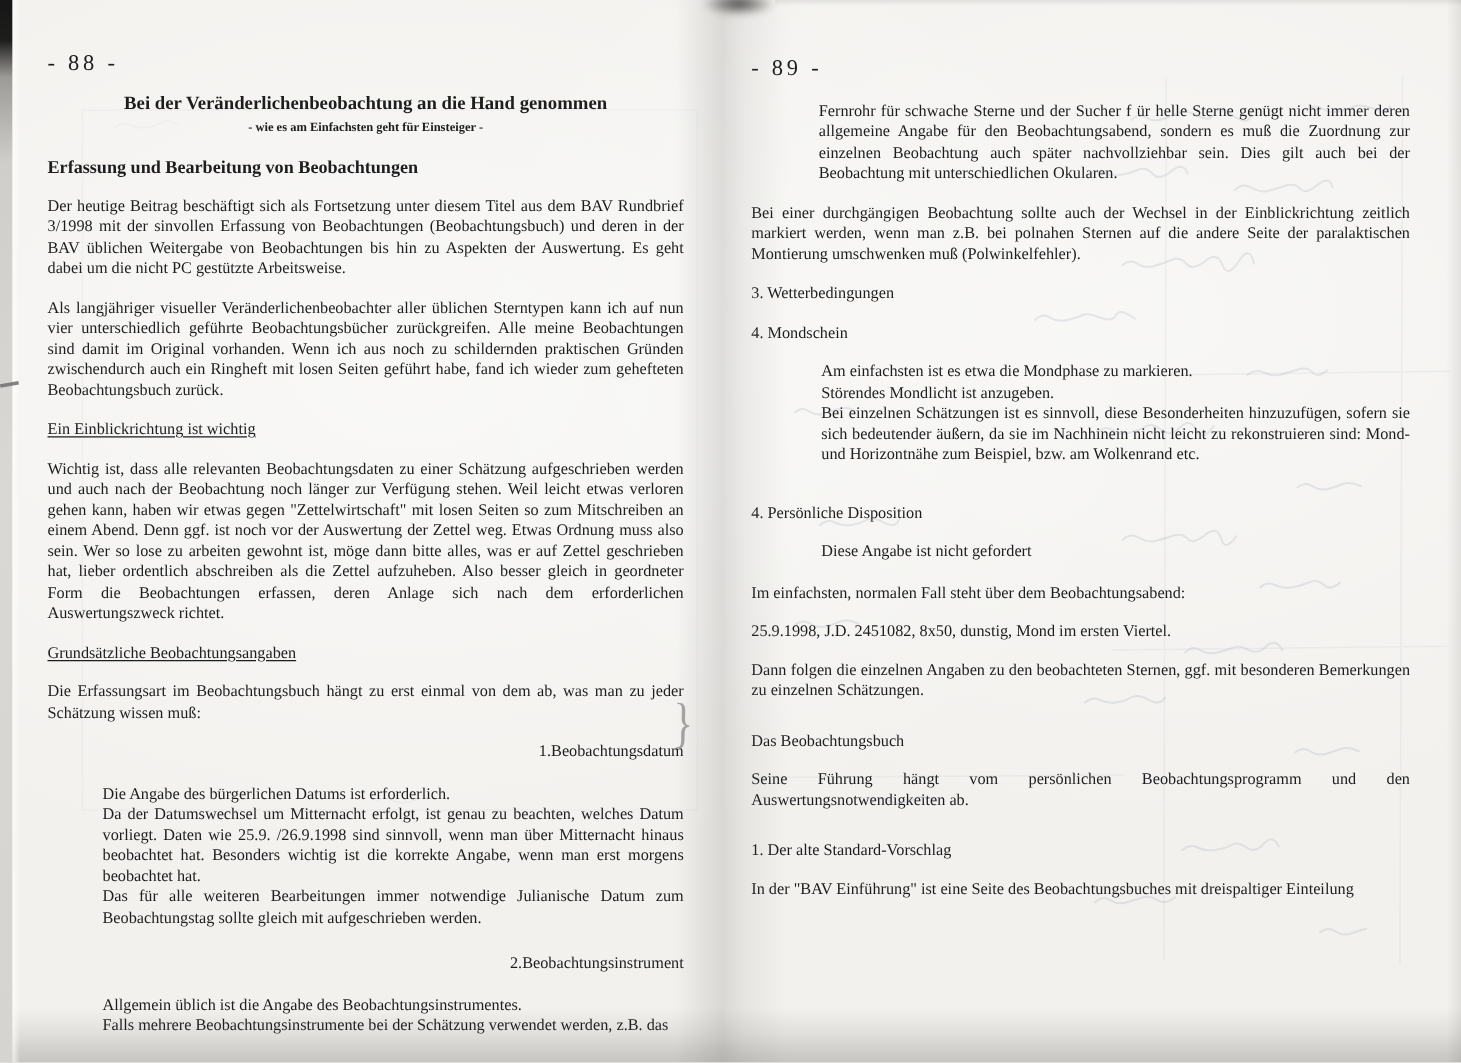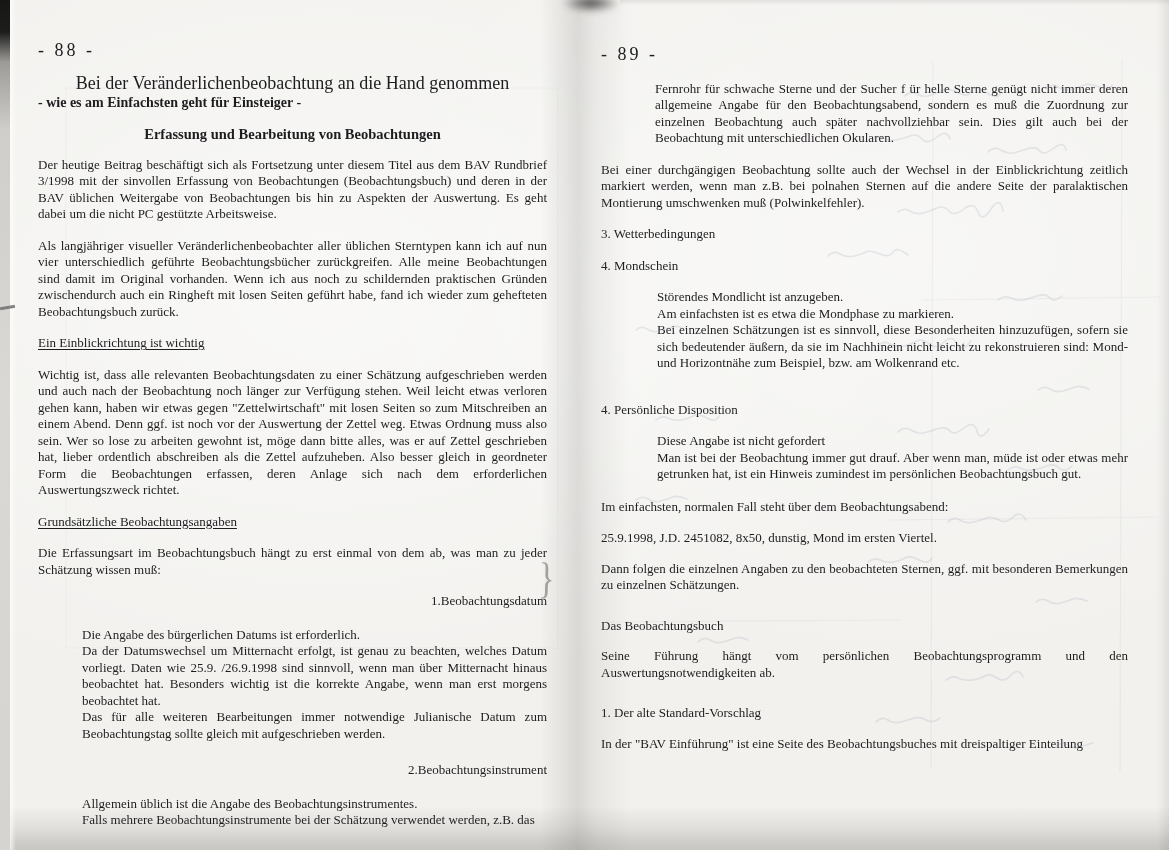--- a/index.html
+++ b/index.html
@@ -31,23 +31,23 @@
   .gutter-brace{position:absolute; left:536px; top:553px; font-size:44px; color:#a3a2a0;
     transform:scaleX(0.75) rotate(2deg); font-weight:400;}
   .margin-dash{position:absolute; left:0px; top:306px; width:15px; height:2.5px; background:#6f6f6d;
     transform:rotate(-10deg); opacity:0.85;}
   
   .page{position:absolute; font-size:13px; line-height:16.5px;}
   .page-left{left:38px; top:30px; width:509px;}
   .page-right{left:601px; top:34px; width:527px;}
   .pageno{text-align:left; letter-spacing:3px; font-size:18px; margin:12px 0 14px 0;}
   .page-right .pageno{margin-bottom:18px;}
-  .title{font-size:18px; line-height:20px; font-weight:normal; text-align:center; margin:0 0 2px 0;}
-  .subtitle{font-size:14px; font-weight:bold; margin:0 0 15px 0;}
-  .sectitle{font-size:14.5px; font-weight:bold; text-align:center; margin:0 0 14px 0;}
+  .title{font-size:15px; line-height:20px; font-weight:bold; text-align:center; margin:0 0 2px 0;}
+  .subtitle{font-size:10px; font-weight:bold; text-align:center; margin:0 0 15px 0;}
+  .sectitle{font-size:14.5px; font-weight:bold; text-align:left; margin:0 0 14px 0;}
   p{margin:0 0 15px 0; text-align:justify;}
   .ul-head{text-decoration:underline; text-underline-offset:2px; margin:2px 0 15px 0;}
   .list-item{margin:8px 0 17px 0;text-align:right;}
   .list-item .num{display:inline-block; width:44px;}
   .indent{margin-left:44px; margin-bottom:4px;}
   .indent .line{text-align:justify;}
   .gap-top{margin-top:20px;}
   .r-indent{margin-left:54px;}
   .sec-label{margin:14px 0 15px 0;}
   .sec-body{margin-left:56px; margin-bottom:16px;}
@@ -94,29 +94,28 @@
 
   <div class="page page-right">
     <div class="pageno">- 89 -</div>
     <p class="r-indent">Fernrohr für schwache Sterne und der Sucher f ür helle Sterne genügt nicht immer deren allgemeine Angabe für den Beobachtungsabend, sondern es muß die Zuordnung zur einzelnen Beobachtung auch später nachvollziehbar sein. Dies gilt auch bei der Beobachtung mit unterschiedlichen Okularen.</p>
     <p>Bei einer durchgängigen Beobachtung sollte auch der Wechsel in der Einblickrichtung zeitlich markiert werden, wenn man z.B. bei polnahen Sternen auf die andere Seite der paralaktischen Montierung umschwenken muß (Polwinkelfehler).</p>
 
     <div class="sec-label">3. Wetterbedingungen</div>
 
     <div class="sec-label">4. Mondschein</div>
     <div class="sec-body sec-gap">
+        <div class="line">Am einfachsten ist es etwa die Mondphase zu markieren.</div>
         <div class="line">Störendes Mondlicht ist anzugeben.</div>
-        <div class="line">Am einfachsten ist es etwa die Mondphase zu markieren.</div>
         <div class="line">Bei einzelnen Schätzungen ist es sinnvoll, diese Besonderheiten hinzuzufügen, sofern sie sich bedeutender äußern, da sie im Nachhinein nicht leicht zu rekonstruieren sind: Mond- und Horizontnähe zum Beispiel, bzw. am Wolkenrand etc.</div>
       </div>
 
     <div class="sec-label">4. Persönliche Disposition</div>
     <div class="sec-body">
         <div class="line">Diese Angabe ist nicht gefordert</div>
-        <div class="line">Man ist bei der Beobachtung immer gut drauf. Aber wenn man, müde ist oder etwas mehr getrunken hat, ist ein Hinweis zumindest im persönlichen Beobachtungsbuch gut.</div>
       </div>
 
     <p style="margin-top:6px">Im einfachsten, normalen Fall steht über dem Beobachtungsabend:</p>
     <p class="example">25.9.1998, J.D. 2451082, 8x50, dunstig, Mond im ersten Viertel.</p>
     <p class="mb-lg">Dann folgen die einzelnen Angaben zu den beobachteten Sternen, ggf. mit besonderen Bemerkungen zu einzelnen Schätzungen.</p>
     <div class="plain-head">Das Beobachtungsbuch</div>
     <p class="mb-lg">Seine Führung hängt vom persönlichen Beobachtungsprogramm und den Auswertungsnotwendigkeiten ab.</p>
     <div class="plain-head">1. Der alte Standard-Vorschlag</div>
     <p>In der "BAV Einführung" ist eine Seite des Beobachtungsbuches mit dreispaltiger Einteilung</p>
   </div>

